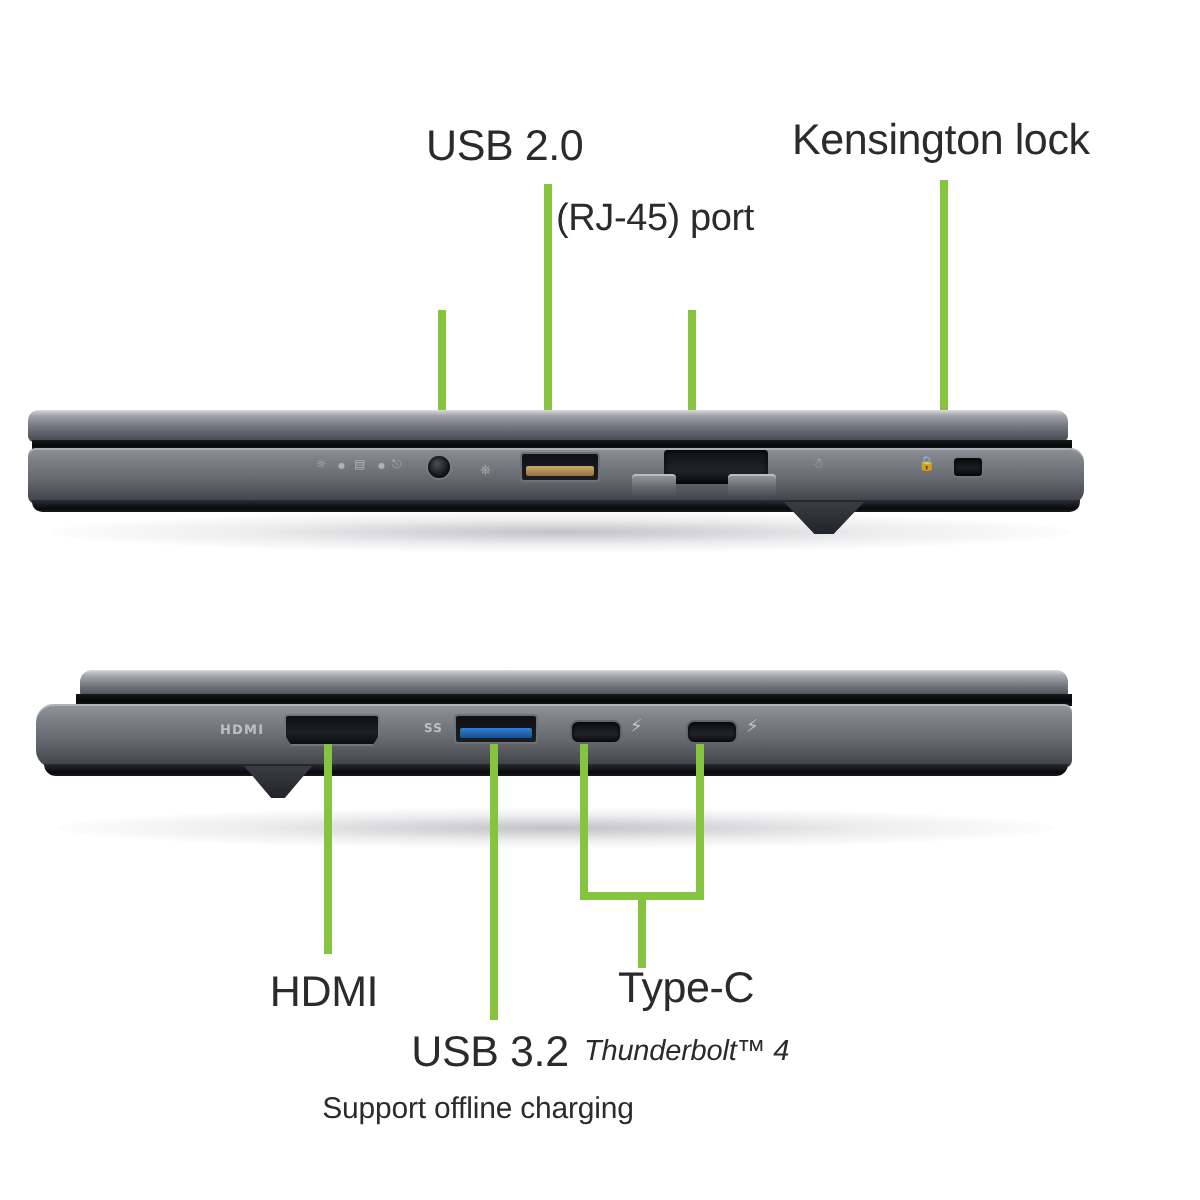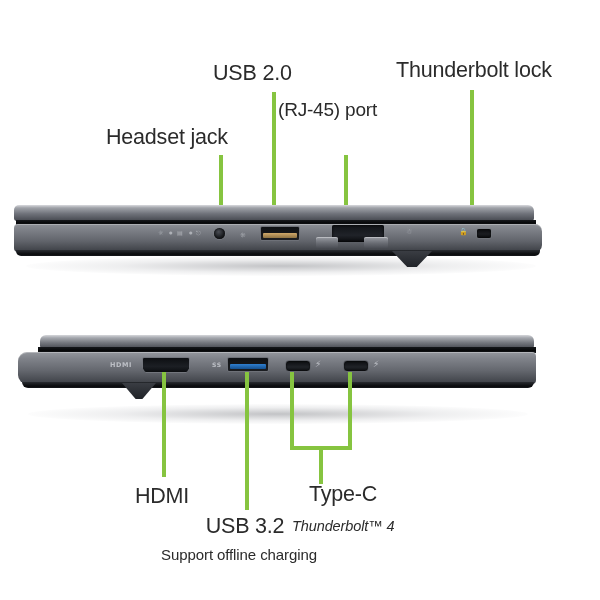--- a/index.html
+++ b/index.html
@@ -152,26 +152,25 @@
     opacity: 0.9;
   }
 </style>
 </head>
 <body>
 
 <div id="stage">
 
   <div class="callout c-big" style="left:213px; top:62px;">USB 2.0</div>
 
-  <div class="callout c-big" style="left:396px; top:59px;">Thunderbolt lock</div>
+  <div class="callout c-big" style="left:396px; top:59px;">Kensington lock</div>
 
   <div class="callout c-mid" style="left:278px; top:100px;">(RJ-45) port</div>
 
 
-  <div class="callout c-big" style="left:106px; top:126px;">Headset jack</div>
 
   <div class="lead vline" style="left:272px; top:92px;  height:140px;"></div>
   <div class="lead vline" style="left:470px; top:90px;  height:144px;"></div>
   <div class="lead vline" style="left:344px; top:155px; height:80px;"></div>
   <div class="lead vline" style="left:219px; top:155px; height:80px;"></div>
 
   <div class="shadow" style="left:26px; top:256px; width:510px; height:20px;"></div>
 
   <div id="laptop-top" class="laptop">
 

